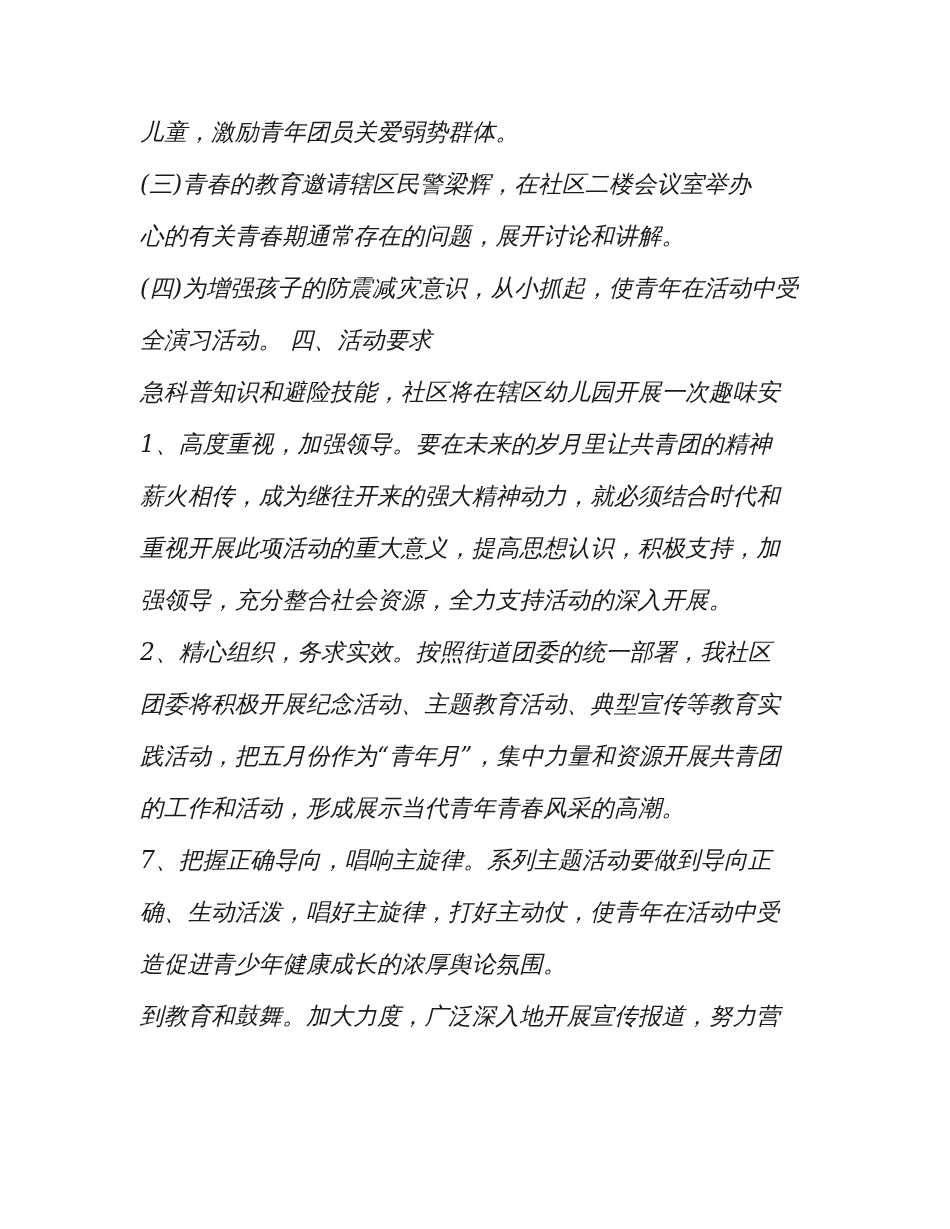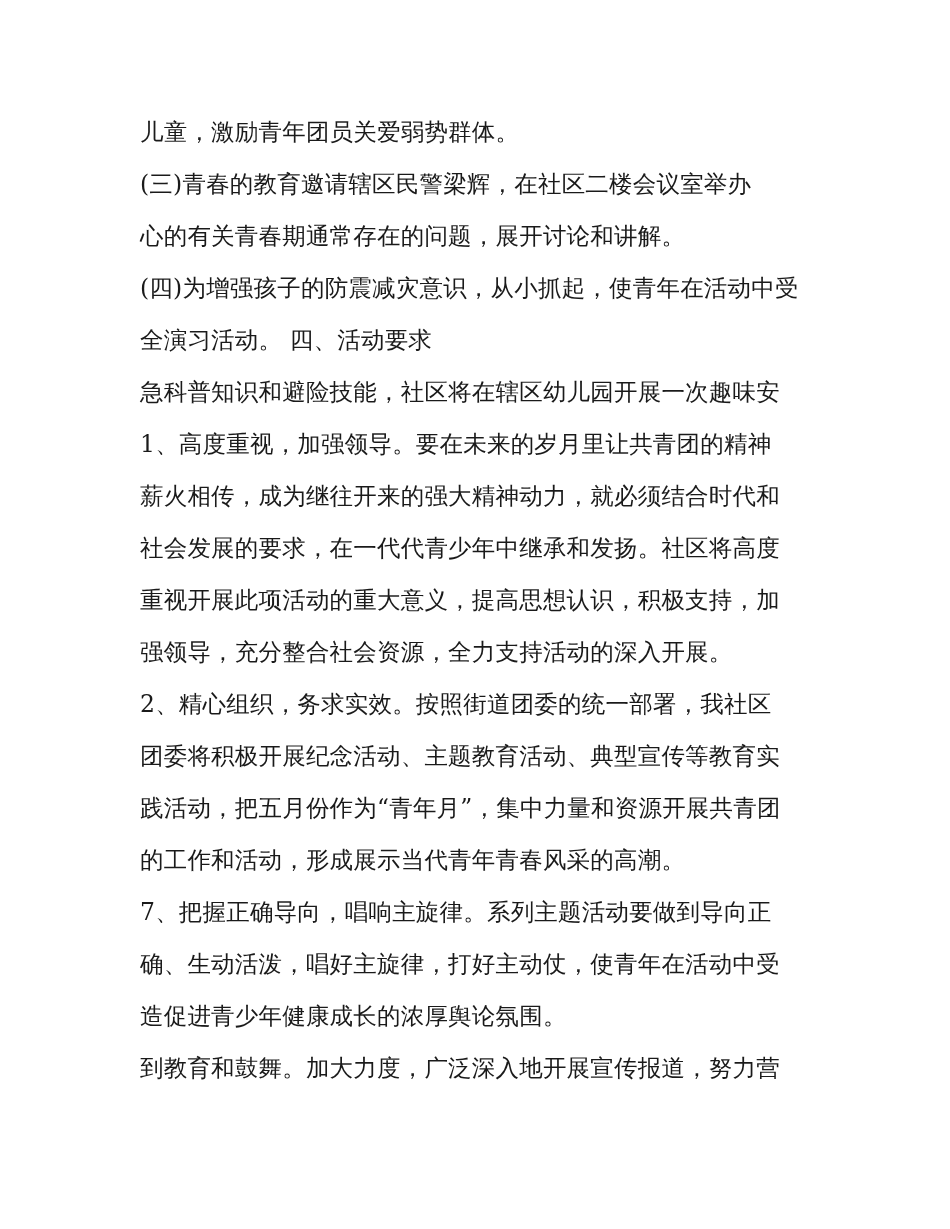--- a/index.html
+++ b/index.html
@@ -11,20 +11,21 @@
       width: 950px;
       height: 1229px;
       position: relative;
       overflow: hidden;
     }
     .page {
       position: absolute;
       left: 140px;
       top: 106px;
       width: 680px;
+      font-style: italic;
     }
     .line {
       font-family: "DejaVu Serif", "Liberation Serif", serif;
       font-size: 23.5px;
       line-height: 52px;
       height: 52px;
       color: #1a1a1a;
       white-space: nowrap;
       letter-spacing: 0.2px;
     }
@@ -34,21 +35,20 @@
 
 <div class="page">
   <div class="line">儿童，激励青年团员关爱弱势群体。</div>
   <div class="line">(三)青春的教育邀请辖区民警梁辉，在社区二楼会议室举办</div>
   <div class="line">心的有关青春期通常存在的问题，展开讨论和讲解。</div>
   <div class="line">(四)为增强孩子的防震减灾意识，从小抓起，使青年在活动中受</div>
   <div class="line">全演习活动。 四、活动要求</div>
   <div class="line">急科普知识和避险技能，社区将在辖区幼儿园开展一次趣味安</div>
   <div class="line">1、高度重视，加强领导。要在未来的岁月里让共青团的精神</div>
   <div class="line">薪火相传，成为继往开来的强大精神动力，就必须结合时代和</div>
-  <div class="line">社会发展的要求，在一代代青少年中继承和发扬。社区将高度</div>
   <div class="line">重视开展此项活动的重大意义，提高思想认识，积极支持，加</div>
   <div class="line">强领导，充分整合社会资源，全力支持活动的深入开展。</div>
   <div class="line">2、精心组织，务求实效。按照街道团委的统一部署，我社区</div>
   <div class="line">团委将积极开展纪念活动、主题教育活动、典型宣传等教育实</div>
   <div class="line">践活动，把五月份作为“青年月”，集中力量和资源开展共青团</div>
   <div class="line">的工作和活动，形成展示当代青年青春风采的高潮。</div>
   <div class="line">7、把握正确导向，唱响主旋律。系列主题活动要做到导向正</div>
   <div class="line">确、生动活泼，唱好主旋律，打好主动仗，使青年在活动中受</div>
   <div class="line">造促进青少年健康成长的浓厚舆论氛围。</div>
   <div class="line">到教育和鼓舞。加大力度，广泛深入地开展宣传报道，努力营</div>

